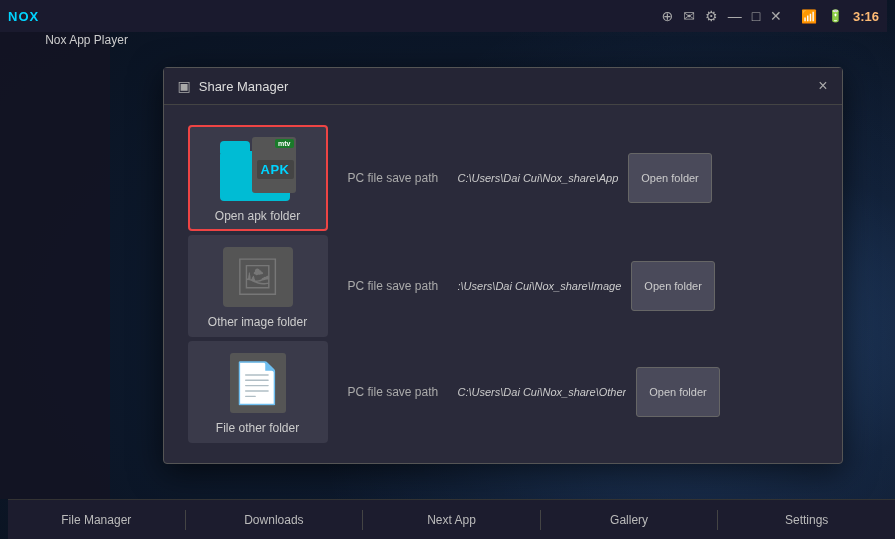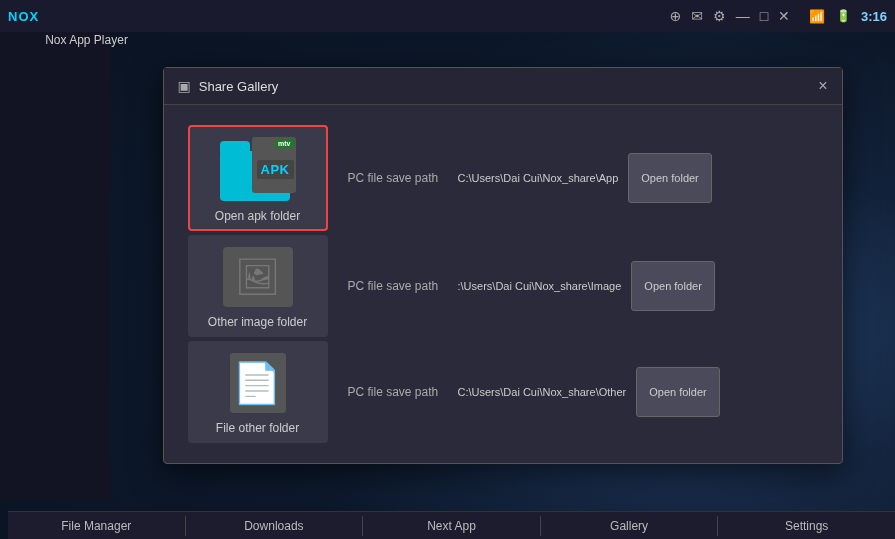--- a/index.html
+++ b/index.html
@@ -22,21 +22,21 @@
     .bg::after {
       content: '';
       position: absolute;
       inset: 0;
       background: radial-gradient(circle at 80% 70%, rgba(100,160,255,0.15) 0%, transparent 50%);
     }
 
     
     .titlebar {
       position: absolute;
-      top: 0; left: 0; right: 0;
+      top: 0; left: 0; right: 8px;
       height: 32px;
       background: #1a1a2e;
       display: flex;
       align-items: center;
       z-index: 10;
       padding: 0 8px;
     }
     .titlebar-logo {
       color: #00d4ff;
       font-weight: bold;
@@ -58,21 +58,21 @@
     .titlebar-icon {
       color: #aaa;
       font-size: 14px;
       cursor: pointer;
     }
 
     
     .taskbar {
       position: absolute;
       bottom: 0; left: 8px; right: 0;
-      height: 28px;
+      height: 40px;
       background: #1c1c2e;
       display: flex;
       align-items: center;
       z-index: 10;
       border-top: 1px solid #333;
     }
     .taskbar-item {
       flex: 1;
       display: flex;
       align-items: center;
@@ -274,20 +274,21 @@
       white-space: nowrap;
       min-width: 100px;
     }
     .path-value {
       color: #ccc;
       font-size: 11px;
       white-space: nowrap;
       overflow: hidden;
       text-overflow: ellipsis;
       max-width: 220px;
+      font-style: italic;
     }
     .open-folder-btn {
       background: #4a4a5a;
       border: 1px solid #666;
       border-radius: 3px;
       color: #ccc;
       font-size: 11px;
       padding: 18px 12px;
       cursor: pointer;
       white-space: nowrap;
@@ -303,33 +304,33 @@
   <span class="titlebar-title">Nox App Player</span>
   <div class="titlebar-icons">
     <span class="titlebar-icon">⊕</span>
     <span class="titlebar-icon">✉</span>
     <span class="titlebar-icon">⚙</span>
     <span class="titlebar-icon">—</span>
     <span class="titlebar-icon">□</span>
     <span class="titlebar-icon">✕</span>
     <span style="margin-left:10px; color:#fff; font-size:13px;">📶</span>
     <span style="color:#fff; font-size:12px;">🔋</span>
-    <span style="color:#7dd3fc; font-size:13px; font-weight:600;">3:16</span>
+    <span style="color:#fdba74; font-size:13px; font-weight:600;">3:16</span>
   </div>
 </div>
 
 <div class="sidebar"></div>
 
 <div class="main">
   <div class="modal">
 
     <div class="modal-header">
       <div class="modal-title-group">
         <span class="modal-title-icon">▣</span>
-        <span class="modal-title-text">Share Gallery</span>
+        <span class="modal-title-text">Share Manager</span>
       </div>
       <span class="modal-close">×</span>
     </div>
 
     <div class="modal-body">
 
       <div class="folder-row">
         <button class="folder-btn active-selected">
 
           <div class="apk-icon-wrap">

